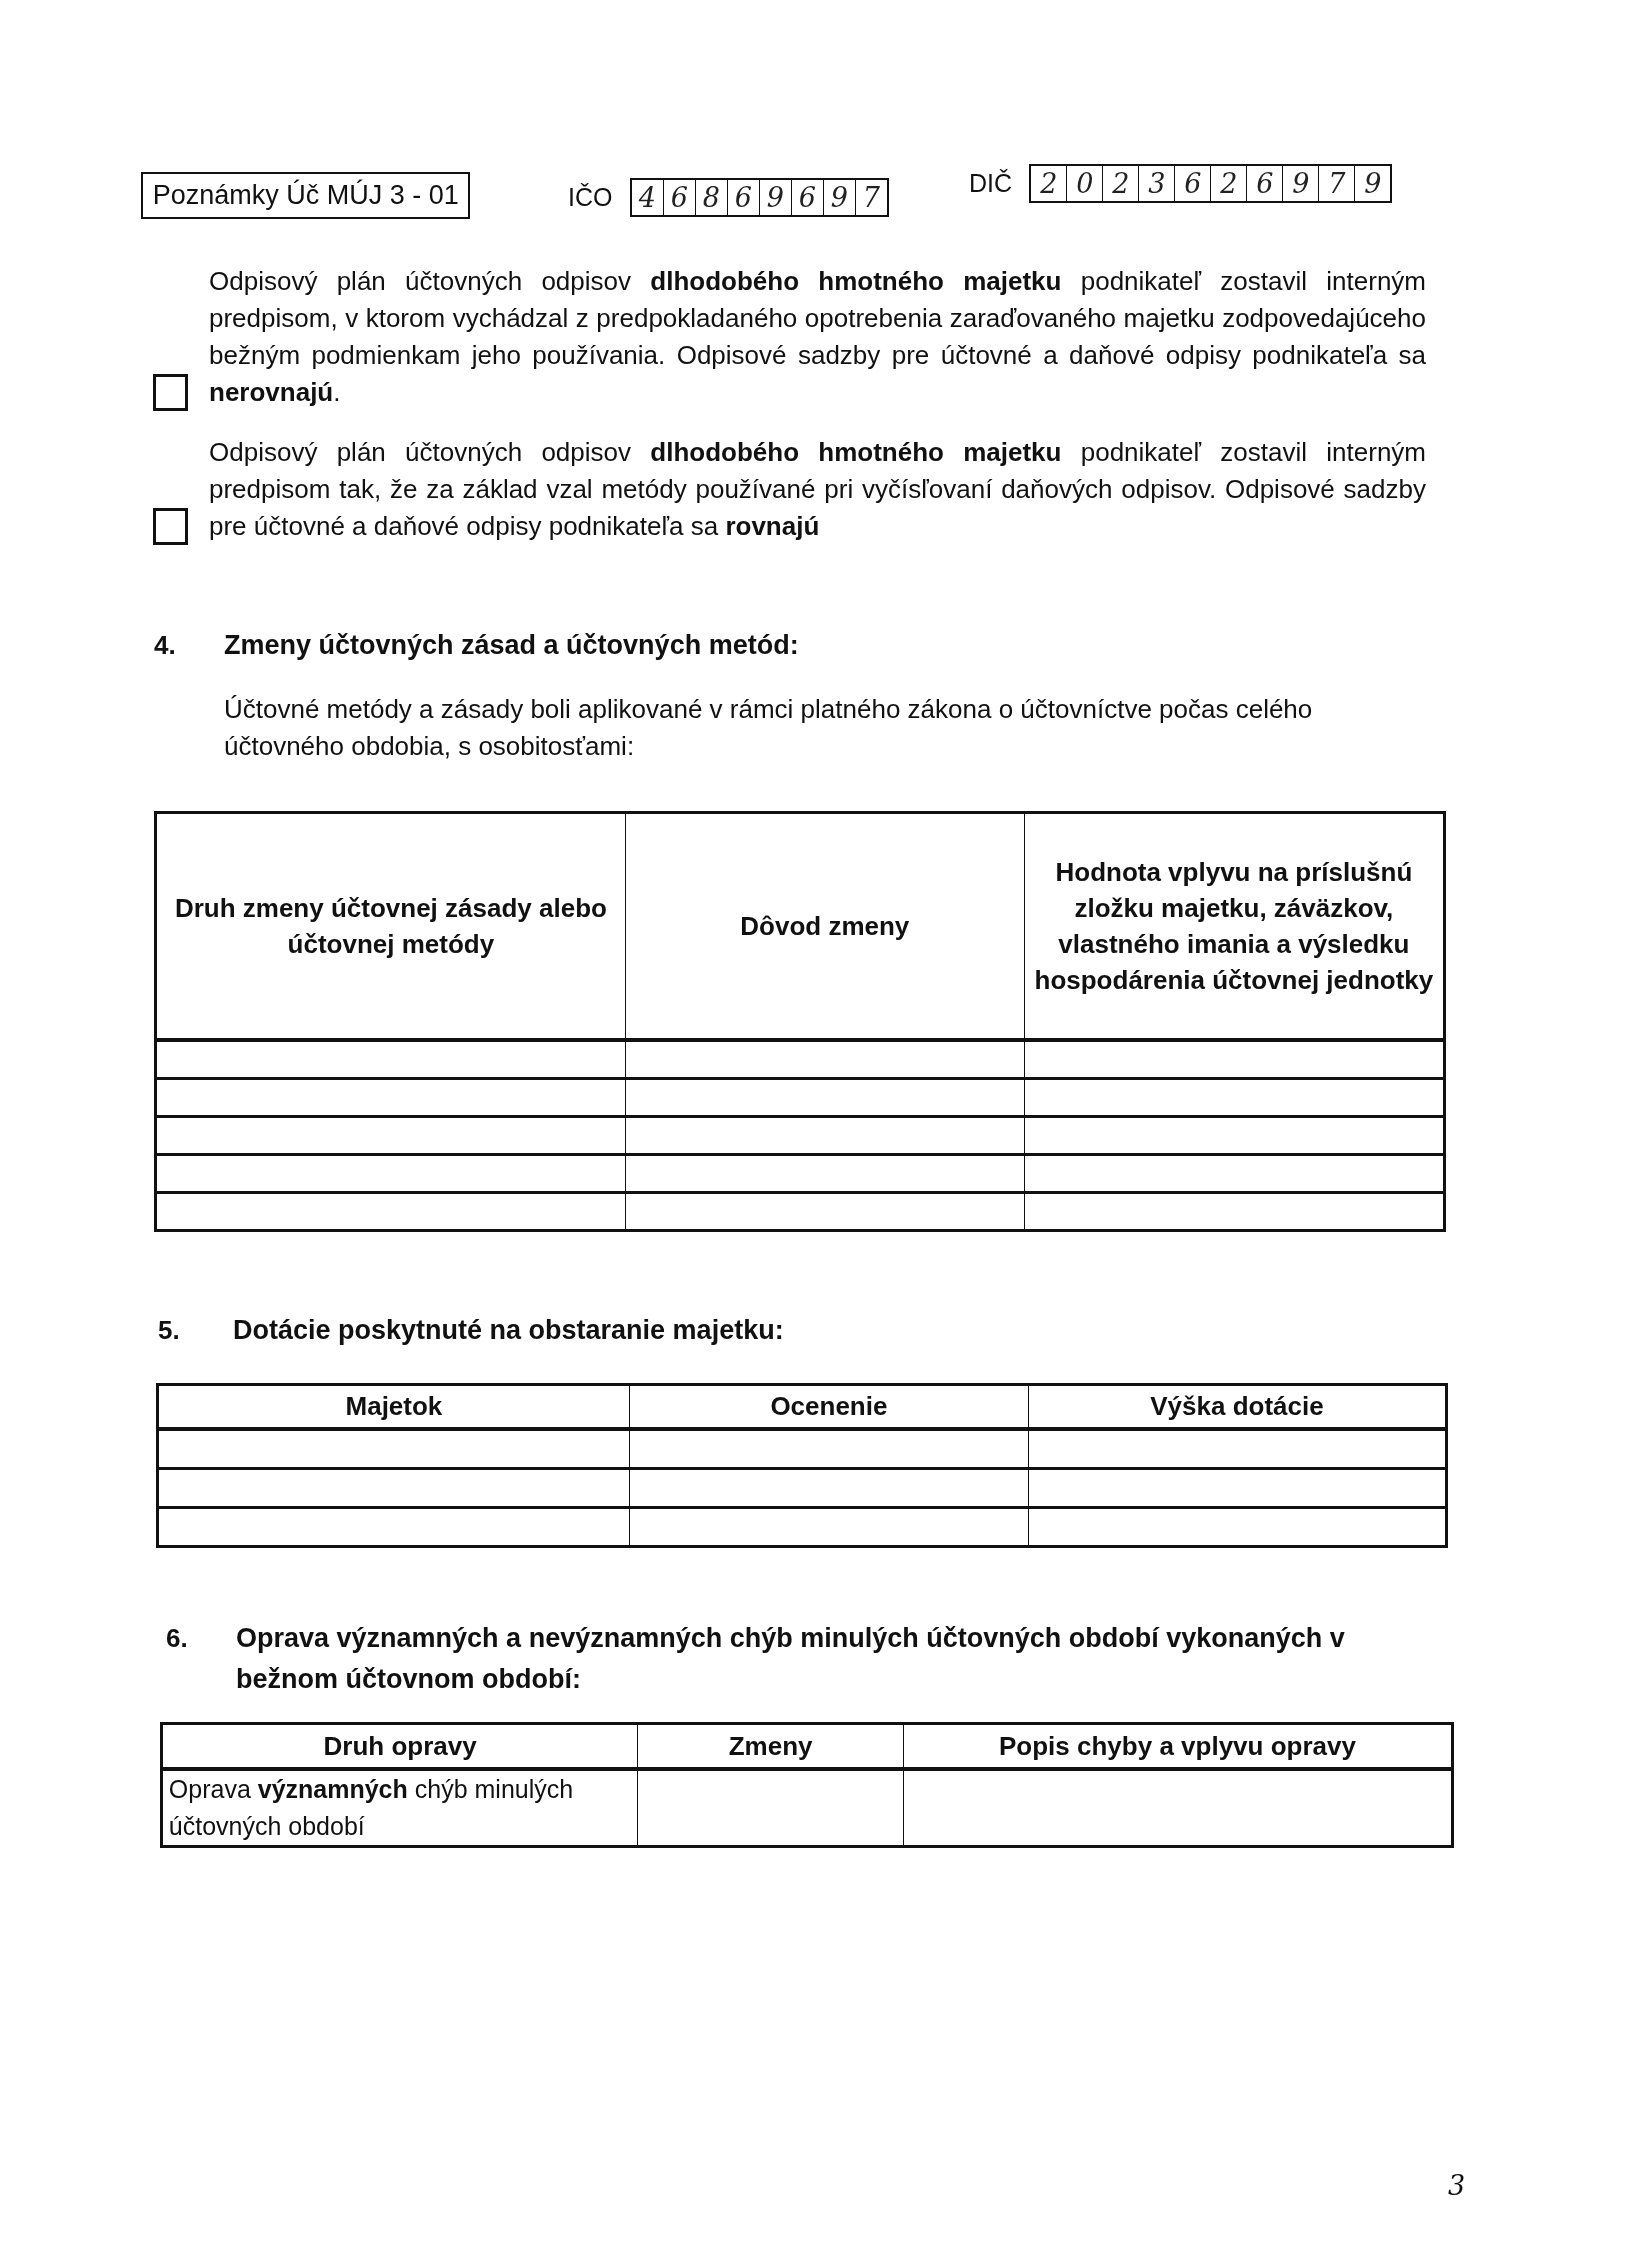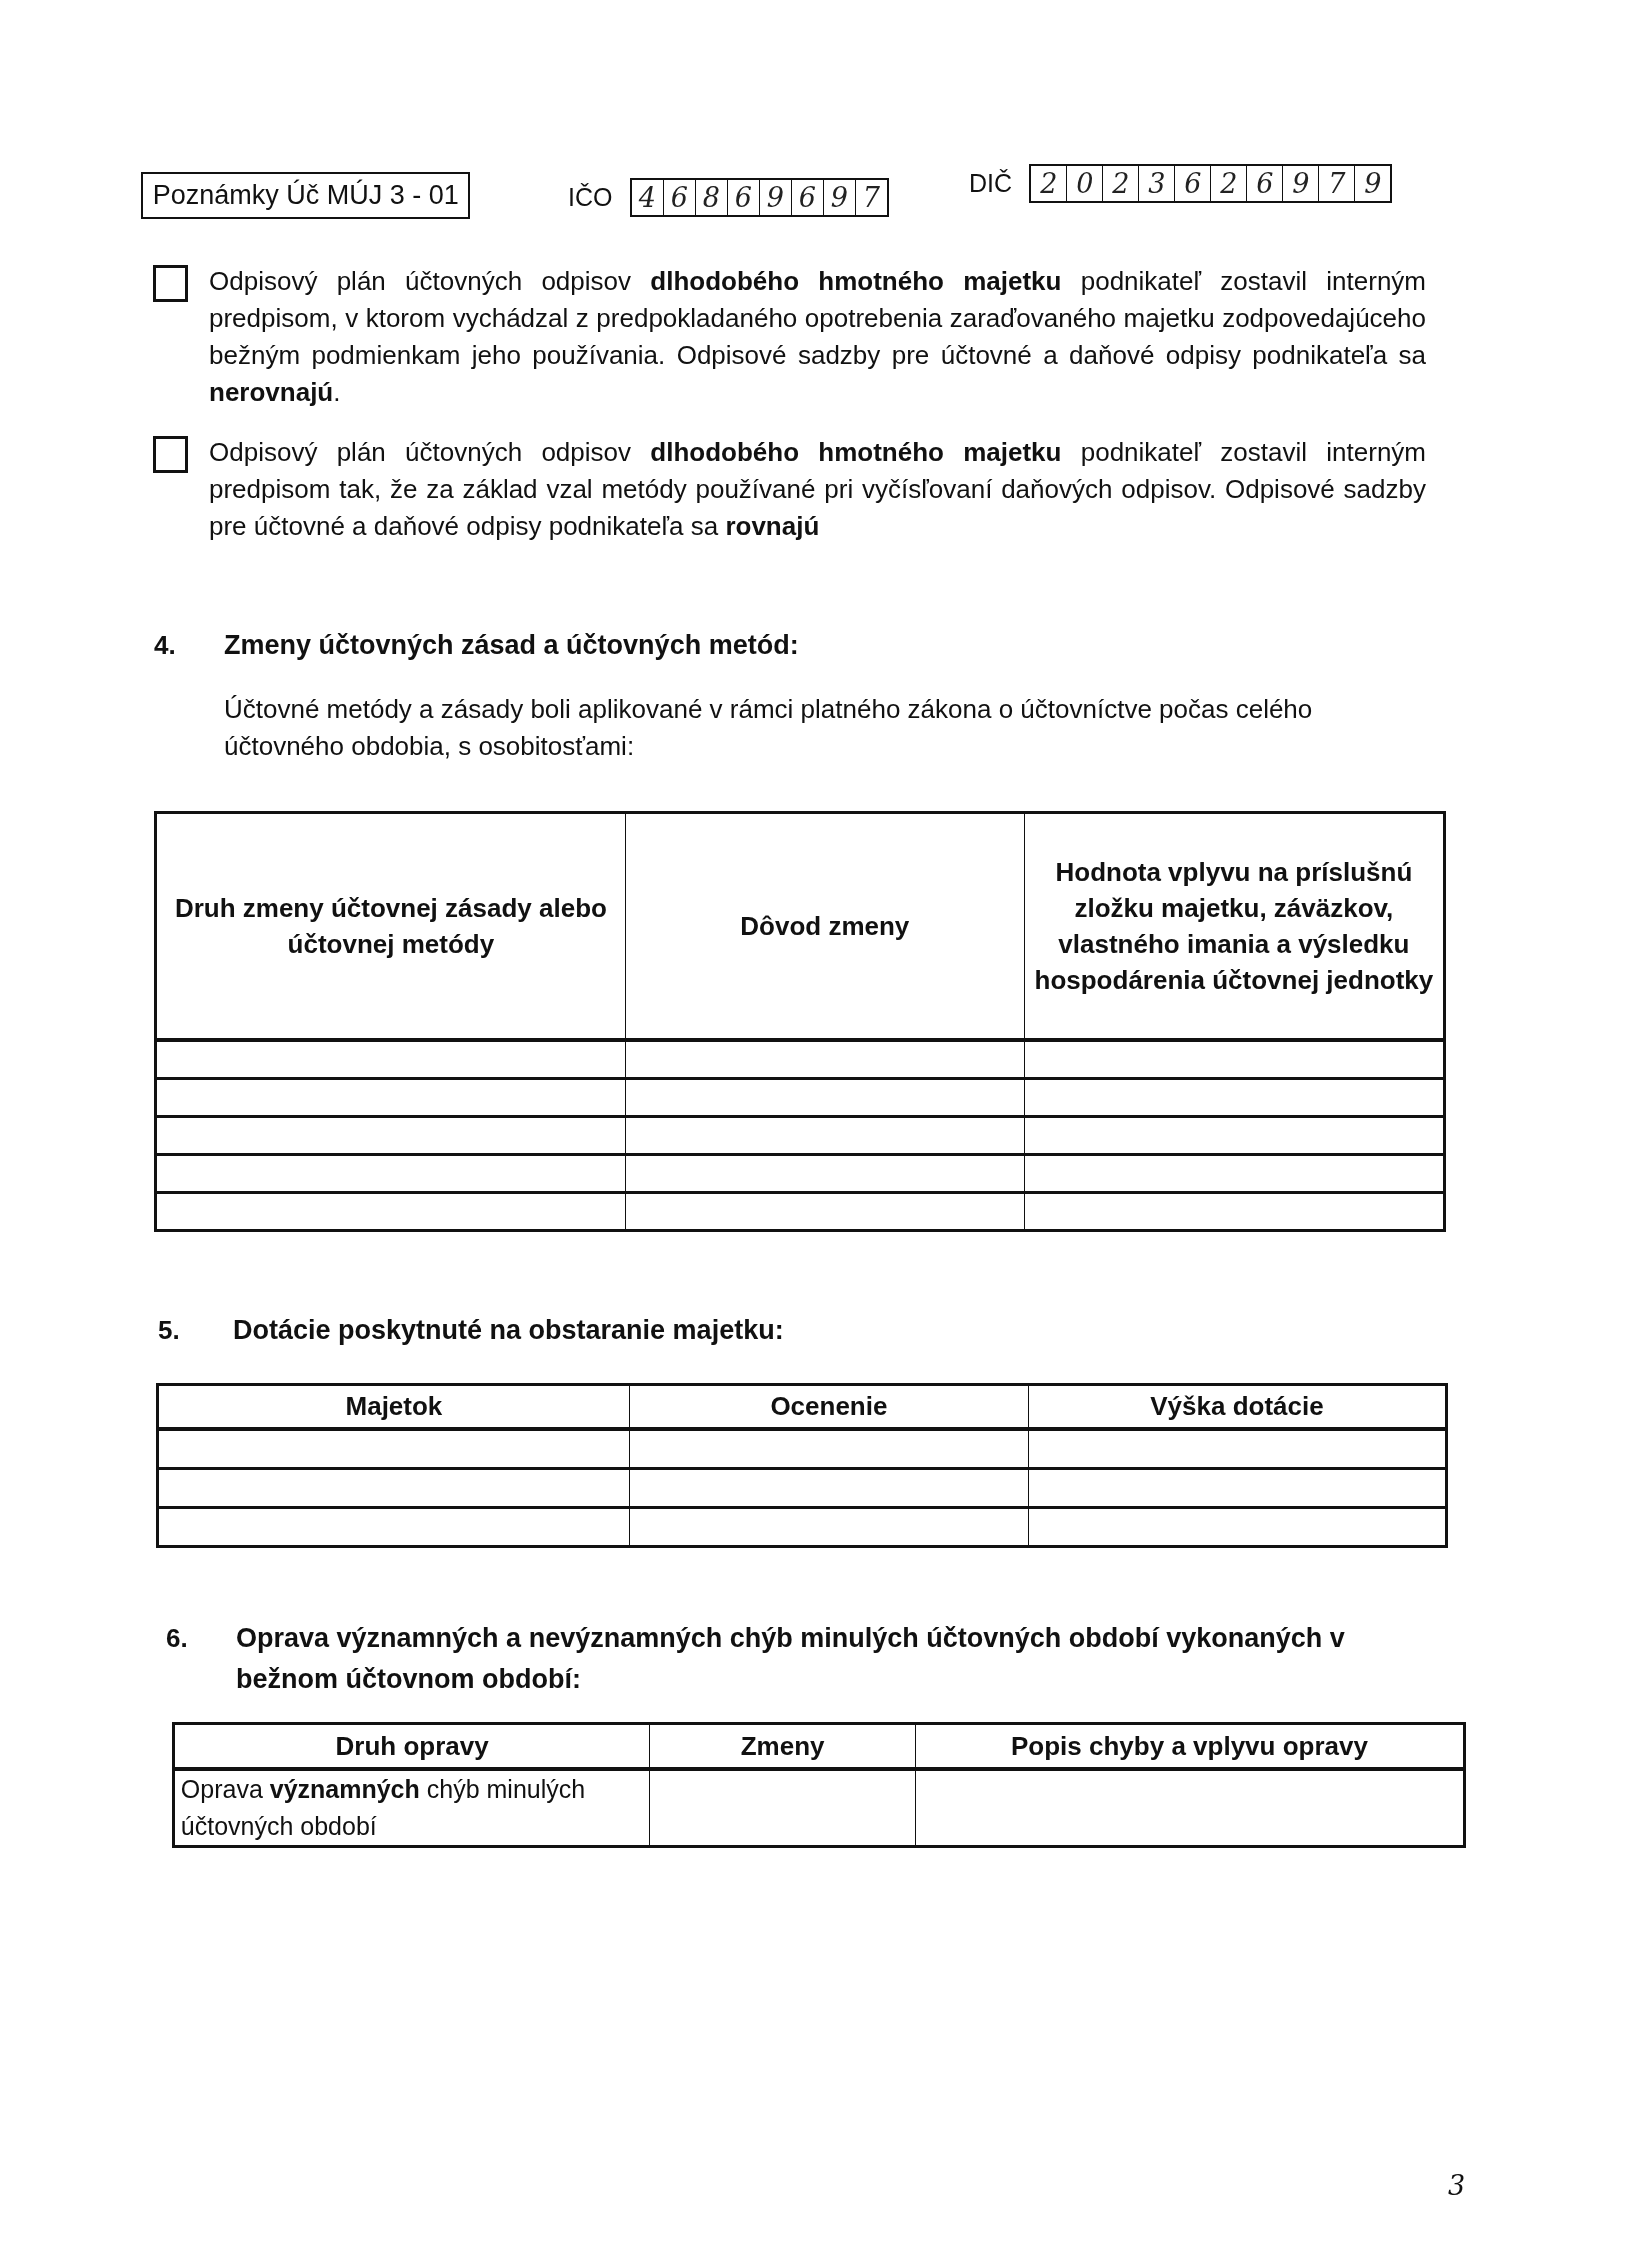--- a/index.html
+++ b/index.html
@@ -7,21 +7,21 @@
          font-family: "Liberation Sans", sans-serif; color: #111; }
   .abs { position: absolute; }
   .titlebox { left: 141px; top: 172px; border: 2.9px solid #111; padding: 3.9px 9.7px;
               font-size: 27px; line-height: 35px; white-space: nowrap; }
   .idlabel { font-size: 25px; }
   .digits { display: flex; border: 2.9px solid #111; }
   .digit { width: 31px; height: 35px; border-left: 1.9px solid #111; display: flex;
            align-items: center; justify-content: center;
            font-family: "DejaVu Serif", serif; font-style: italic; font-size: 27px; color: #222; }
   .digit:first-child { border-left: none; }
-  .cb-row { display: flex; align-items: flex-start; }
+  .cb-row { display: flex; align-items: flex-end; }
   .checkbox { width: 29px; height: 31px; border: 3.9px solid #111; margin-right: 21px; margin-top: 1.9px; flex: none; }
   .para { font-size: 26px; line-height: 37px; text-align: justify; width: 1217px; }
   .para b { font-weight: bold; }
   .sec-num { font-size: 26px; font-weight: bold; width: 70px; display: inline-block; }
   .sec-title { font-size: 27px; font-weight: bold; }
   .body-text { font-size: 26px; line-height: 37px; }
   table.doc { border-collapse: collapse; position: absolute; }
   table.doc td, table.doc th { border: 1.9px solid #111; padding: 0 5.8px; }
   table.doc { border: 3.9px solid #111; }
   table.doc th { font-weight: bold; font-size: 26px; text-align: center; }
@@ -165,21 +165,21 @@
         <td></td>
       </tr>
 </tbody>
   </table>
 
 <div class="abs" style="left:166px; top:1618px; width:1284px; display:flex;">
   <span class="sec-num" style="flex:none; line-height:41px;">6.</span>
   <span class="sec-title" style="line-height:41px;">Oprava významných a nevýznamných chýb minulých účtovných období vykonaných v bežnom účtovnom období:</span>
 </div>
 
-<table class="doc t6" style="left:172px; top:1722px; width:1294px;">
+<table class="doc t6" style="left:160px; top:1722px; width:1294px;">
   <colgroup>
       <col style="width:477px">
       <col style="width:266px">
       <col style="width:550px">
     </colgroup>
   <tbody>
       <tr class="head">
     <th>Druh opravy</th>
     <th>Zmeny</th>
     <th>Popis chyby a vplyvu opravy</th>

